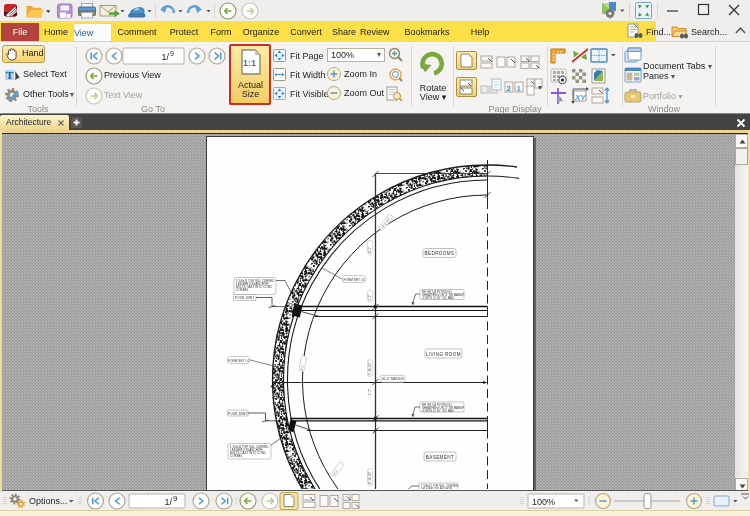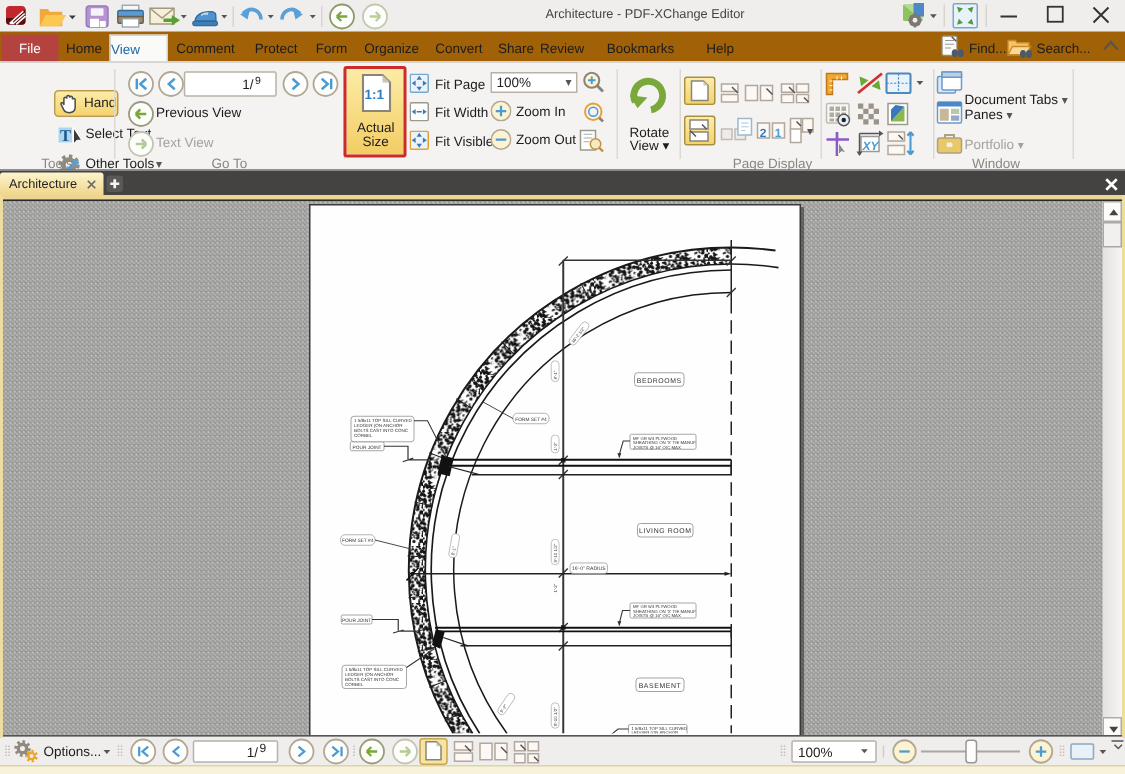--- a/index.html
+++ b/index.html
@@ -5,21 +5,20 @@
   * { margin:0; padding:0; box-sizing:border-box; }
   html,body { width:750px; height:516px; overflow:hidden; }
   body { font-family:"Liberation Sans", sans-serif; position:relative; background:#f0eeec; }
   .abs { position:absolute; white-space:nowrap; }
   .lbl { color:#8b8781; font-size:9px; }
 </style>
 </head>
 <body>
 
 <div class="abs" id="titlebar" style="left:0;top:0;width:750px;height:21px;background:#f0eeec;">
-  <div class="abs" style="left:300px;top:4px;width:260px;text-align:center;font-size:8.5px;color:#444;">Architecture - PDF-XChange Editor</div>
   <svg class="abs" style="left:0;top:0;" width="270" height="21" viewBox="0 0 270 21">
 
     <rect x="4" y="4" width="13" height="12.5" rx="2.5" fill="#c1272d"></rect>
     <path d="M4 12 l6.5 0 6.5-6 0 8 q0 2.5-2.5 2.5 l-8 0 q-2.5 0-2.5-2.5 z" fill="#571012"></path>
     <g stroke="#fff" stroke-width="1.1">
       <path d="M6.5 15.5 L15.5 7.5"></path>
         <path d="M8.5 16 L16.5 9"></path>
         <path d="M10.8 16.2 L17 10.8"></path>
     </g>
     <path d="M6 16.2 l2.5-2.3 0.8 2.3 z" fill="#fff"></path>
@@ -88,21 +87,21 @@
       <path d="M51 16.5 l-4 -1.2 2.8 -2.8 z"></path>
     </g>
     <rect x="59" y="3" width="1" height="15" fill="#d8d4d0"></rect>
 
     <path d="M69 11 h11" stroke="#333" stroke-width="1.2"></path>
     <rect x="100.5" y="4.5" width="10" height="10" fill="none" stroke="#333" stroke-width="1.2"></rect>
     <path d="M131 5 l10 10 M141 5 l-10 10" stroke="#333" stroke-width="1.3"></path>
   </svg>
 </div>
 
-<div class="abs" id="tabrow" style="left:0;top:21px;width:750px;height:20px;background:#a16207;">
+<div class="abs" id="tabrow" style="left:0;top:21px;width:656px;height:20px;background:#fde047;">
   <div class="abs" style="left:1px;top:2px;width:38px;height:18px;background:#b4423e;color:#fff;font-size:9px;text-align:center;line-height:18px;">File</div>
   <div class="abs" style="left:39px;top:2px;width:34px;height:18px;color:#1c1c1c;font-size:9px;text-align:center;line-height:18px;">Home</div>
   <div class="abs" style="left:73px;top:2px;width:39px;height:18px;background:#fafaf9;color:#1f66a8;font-size:9px;line-height:18px;border:1px solid #d5d2cf;border-bottom:none;">View</div>
   <div class="abs" style="left:0;top:0;height:20px;color:#1c1c1c;font-size:9px;">
       <span class="abs" style="left:117.5px;top:2px;line-height:18px;">Comment</span>
       <span class="abs" style="left:169.8px;top:2px;line-height:18px;">Protect</span>
       <span class="abs" style="left:210.5px;top:2px;line-height:18px;">Form</span>
       <span class="abs" style="left:242.8px;top:2px;line-height:18px;">Organize</span>
       <span class="abs" style="left:290.2px;top:2px;line-height:18px;">Convert</span>
       <span class="abs" style="left:332.0px;top:2px;line-height:18px;">Share</span>
@@ -121,21 +120,21 @@
     <path d="M48 15.5 l3-5.5 12 0 -3 5.5 z" fill="#fcd896" stroke="#c58a2a" stroke-width="0.9"></path>
     <ellipse cx="58" cy="15" rx="2" ry="2.6" fill="#4a5a6a"></ellipse>
     <ellipse cx="62" cy="15" rx="2" ry="2.6" fill="#4a5a6a"></ellipse>
     <text x="67" y="14" font-size="9" fill="#1c1c1c">Search...</text>
     <path d="M112 12 l4.5-5 4.5 5" fill="none" stroke="#555" stroke-width="1.5"></path>
   </svg>
 </div>
 
 <div class="abs" id="ribbon" style="left:0;top:41px;width:750px;height:72px;background:#f5f3f1;border-top:1px solid #d5d2cf;">
 
-  <div class="abs" style="left:2px;top:18px;width:74px;height:62px;margin-left:34px;">
+  <div class="abs" style="left:2px;top:3px;width:74px;height:62px;">
     <div class="abs" style="left:0;top:0;width:43px;height:18px;background:linear-gradient(#fceda9,#f5d26e);border:1px solid #b99a50;border-radius:3px;"></div>
     <svg class="abs" style="left:2px;top:1px;" width="16" height="16" viewBox="0 0 16 16">
       <path d="M4.6 9 V4.9 q0-1 .95-1 q.95 0 .95 1 V3.7 q0-1 .95-1 q.95 0 .95 1 V4.1 q0-.9 .95-.9 q.95 0 .95 .9 v1.3 q0-.8 .9-.8 q.9 0 .9 .8 V10.5 q0 3.6-4.1 3.6 q-2.7 0-3.5-1.9 l-1.7-3.4 q-.5-1 .4-1.3 q.75-.25 1.25 .65 z" fill="#fff" stroke="#4a4a4a" stroke-width="1"></path>
     </svg>
     <div class="abs" style="left:20px;top:3px;font-size:9px;color:#1c1c1c;">Hand</div>
     <div class="abs" style="left:21px;top:24px;font-size:9px;color:#1c1c1c;">Select Text</div>
     <svg class="abs" style="left:2px;top:23px;" width="16" height="16" viewBox="0 0 16 16">
       <rect x="1" y="2" width="9" height="10" fill="#aed6f2"></rect>
       <text x="2" y="11" font-size="11" font-weight="bold" fill="#1a5a8a" font-family="Liberation Serif">T</text>
       <path d="M11 2 l0 11 2.5-2.5 3 0 z" fill="#3a3a3a" stroke="#fff" stroke-width="0.7"></path>

